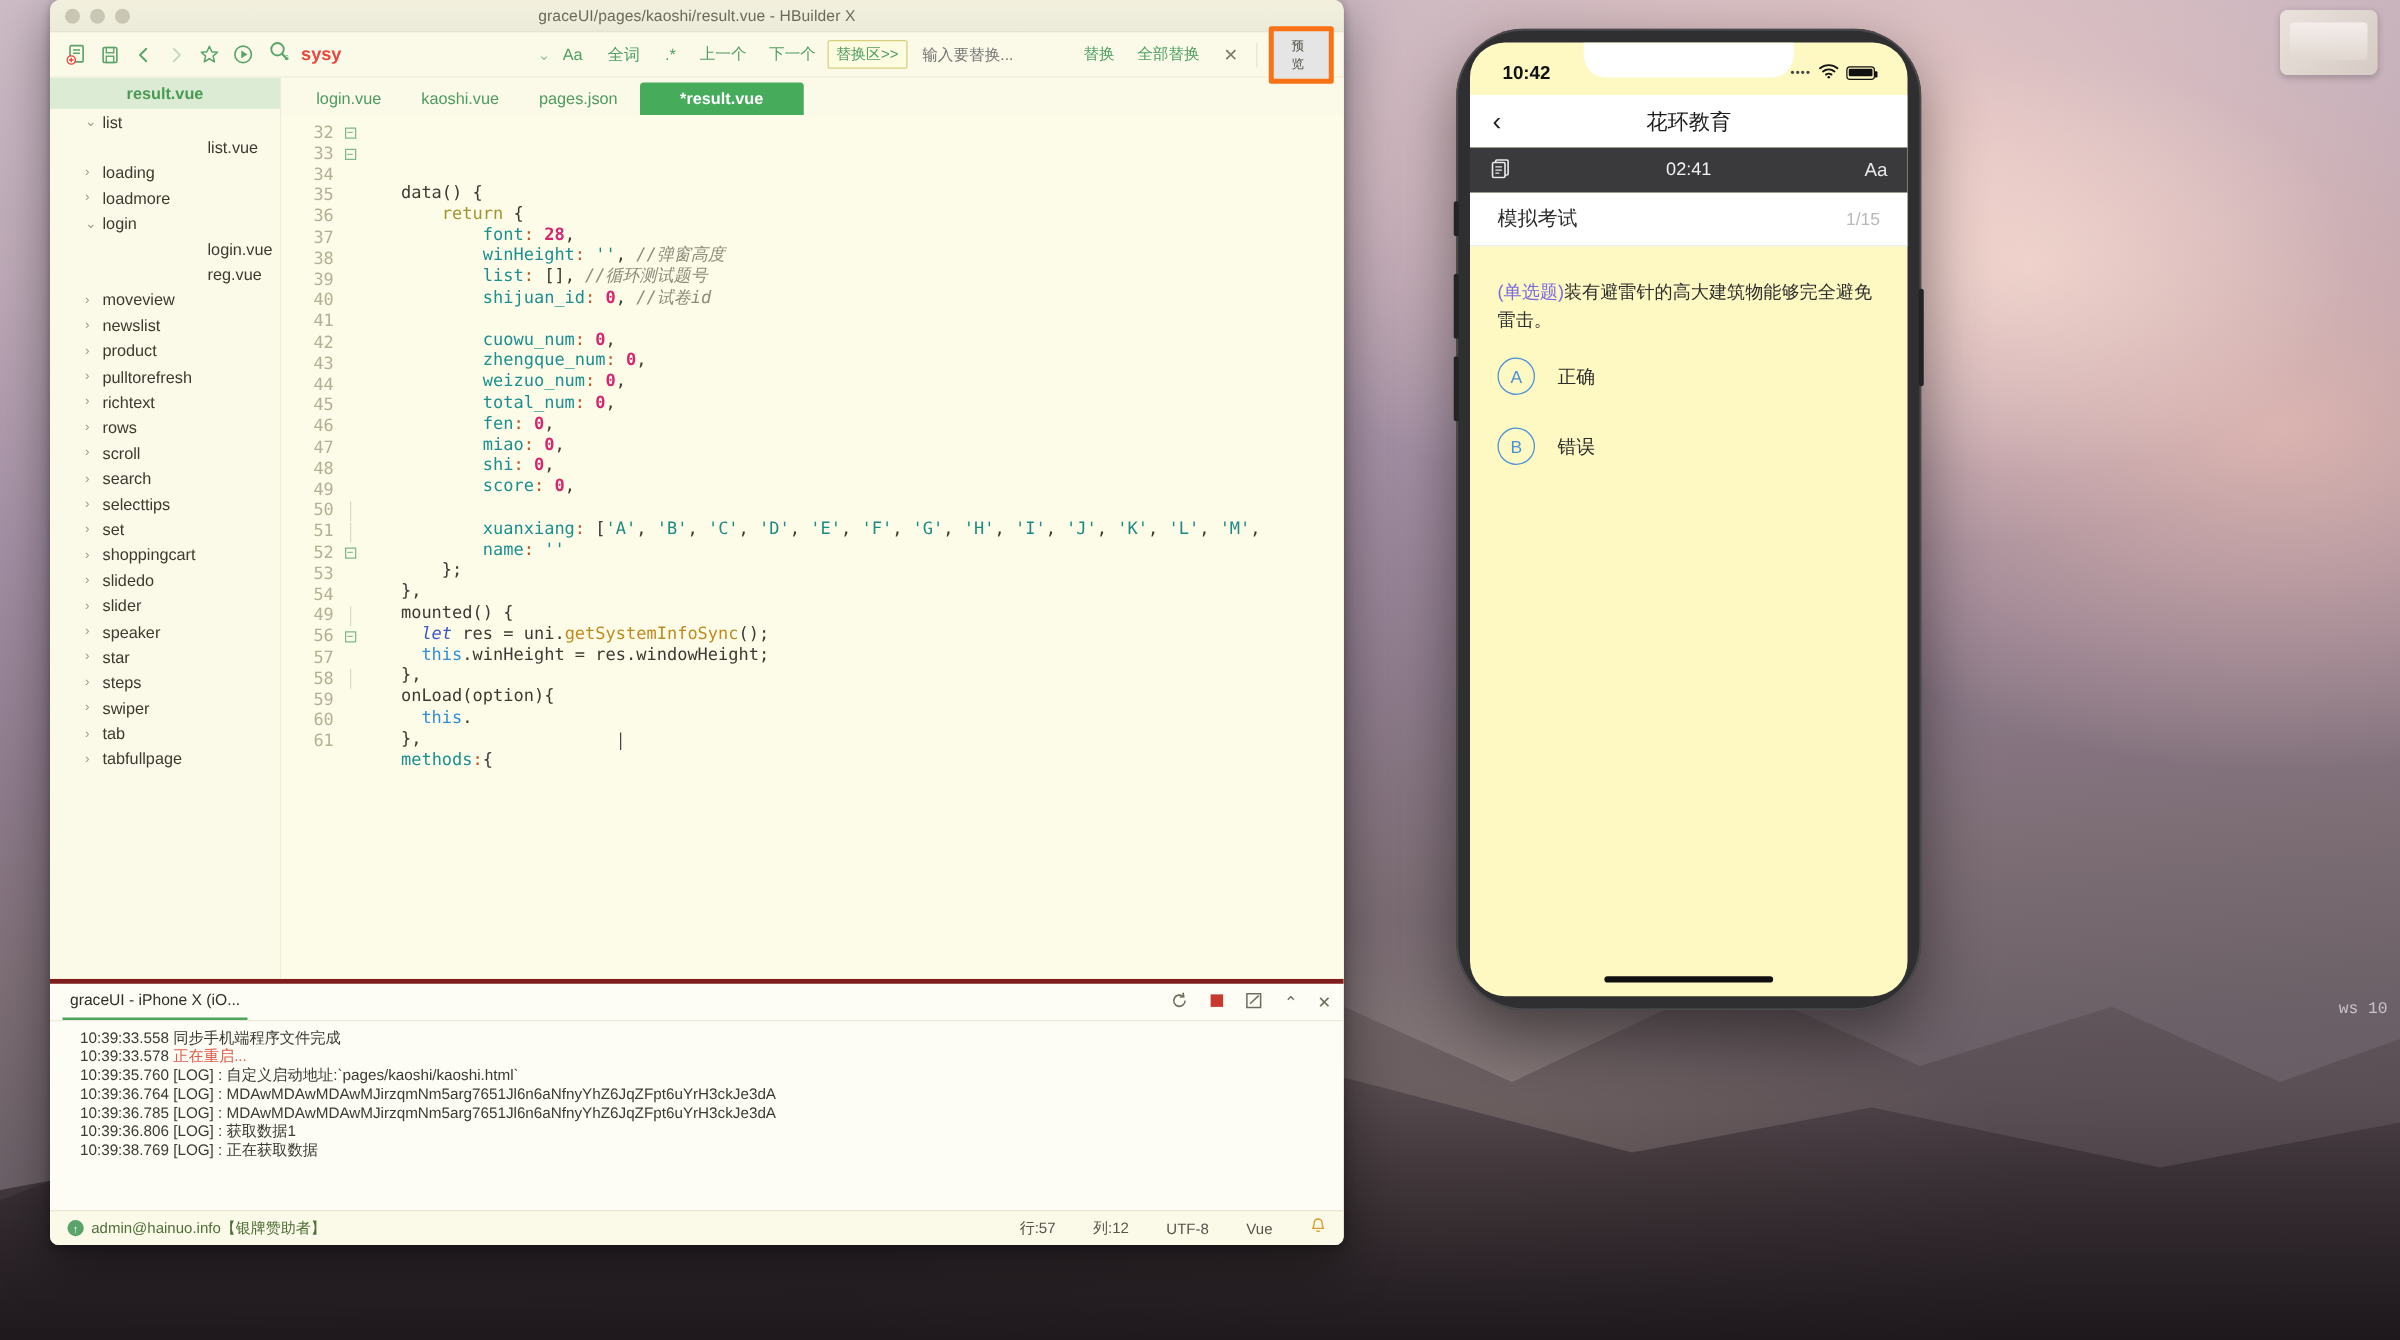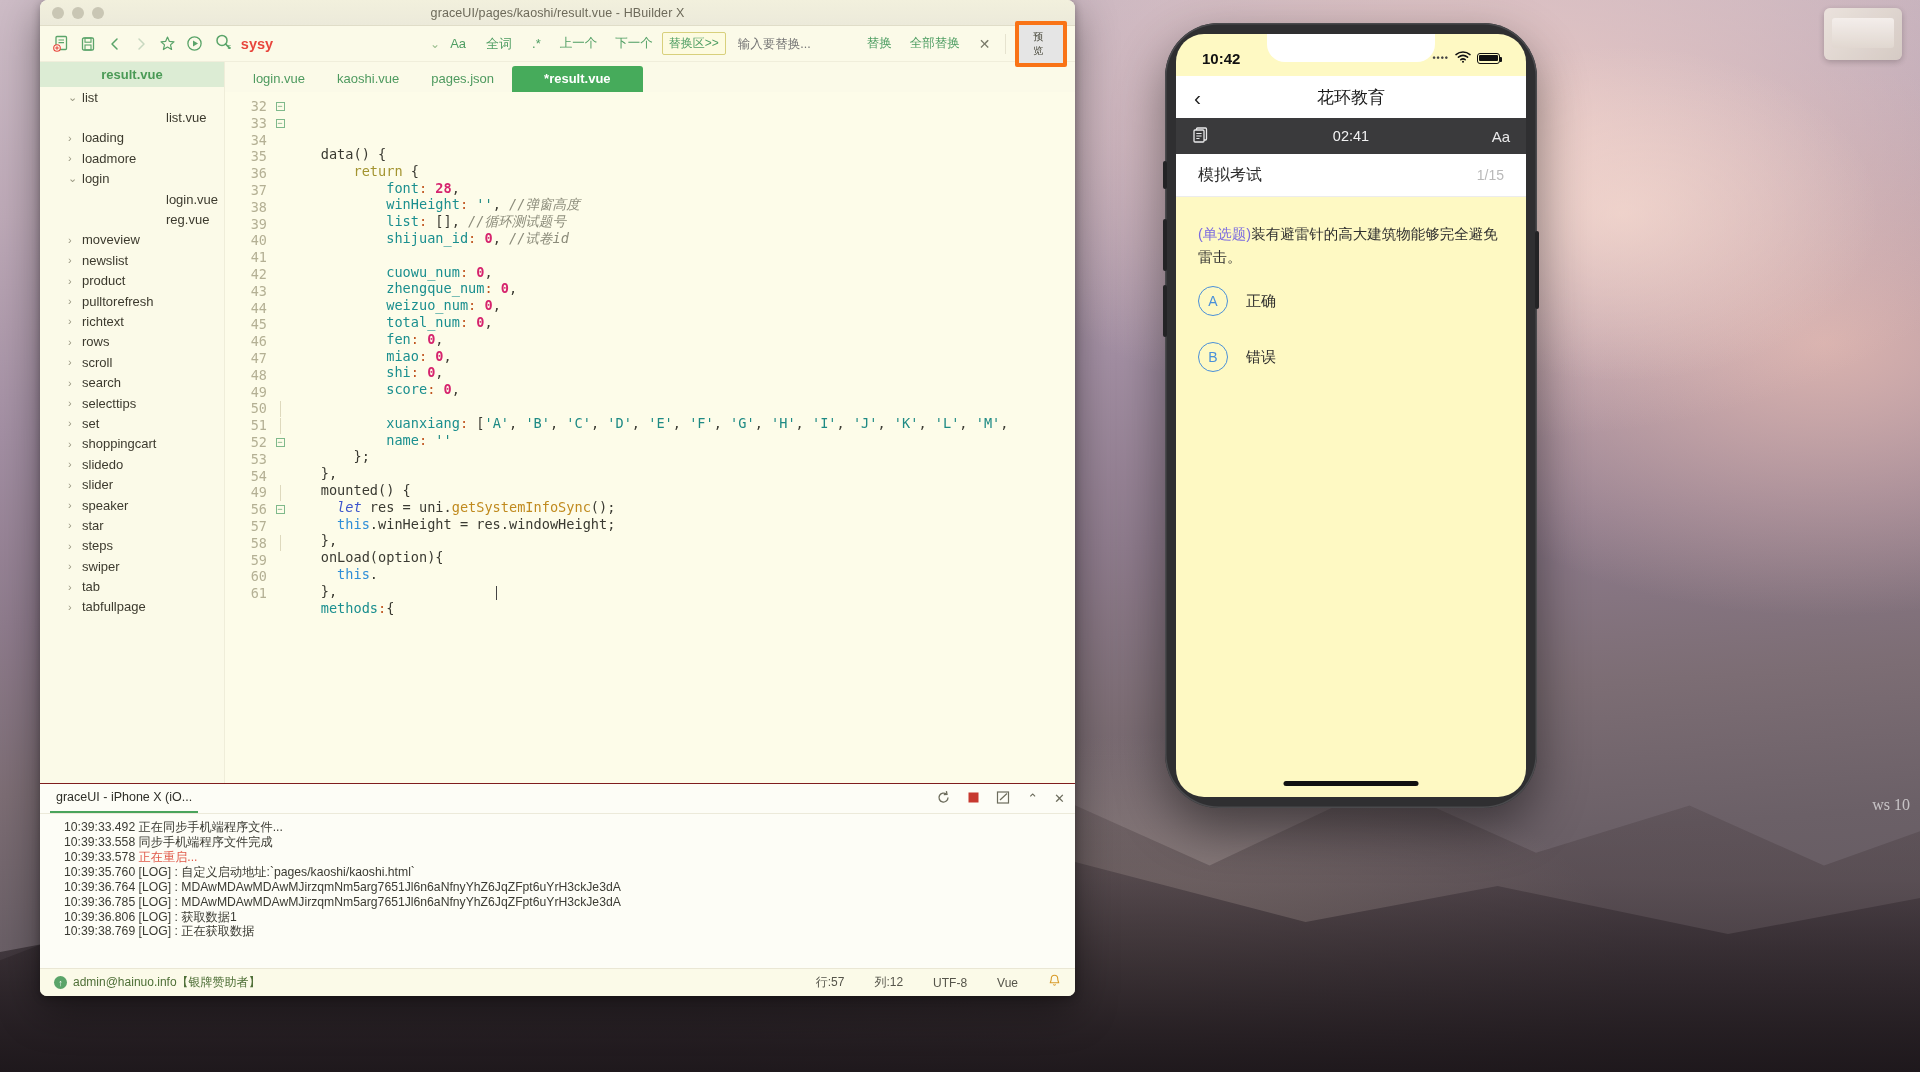--- a/index.html
+++ b/index.html
@@ -38,22 +38,22 @@
     background: linear-gradient(135deg,#f0eae2,#d8cfc6);
     border-radius:6px; opacity:.85;
     box-shadow: 0 2px 6px rgba(0,0,0,.25);
   }
   .desk-corner:after{
     content:""; position:absolute; left:8px; top:10px; right:8px; bottom:12px;
     border-radius:3px; background:linear-gradient(180deg,#fbf8f3,#e5ded4);
   }
   .win10-text {
     position:absolute; right:10px; bottom:258px;
-    color:rgba(255,255,255,.62); font-size:16px;
-    font-family:Liberation Serif, serif;
+    color:rgba(255,255,255,.62); font-size:13px;
+    font-family:Liberation Mono, monospace;
   }
 
   
   #hbuilder {
     position:absolute; left:40px; top:0px; width:1035px; height:996px;
     background:#fbfae8;
     border-radius:8px 8px 7px 7px;
     box-shadow: 0 14px 42px rgba(0,0,0,.42), 0 2px 8px rgba(0,0,0,.3);
     overflow:hidden;
     display:flex; flex-direction:column;
@@ -168,21 +168,21 @@
   .k-num { color:#d6246e; font-weight:bold; }
   .k-str { color:#1e8a84; }
   .k-cm { color:#8b8b7a; font-style:italic; }
   .k-fn { color:#c08a1e; }
   .k-col { color:#c0541f; }
   .k-ret { color:#a39430; }
   .caret-mark { position:absolute; left:208px; top:494px; width:1px; height:14px; background:#444;}
 
   
   .console {
-    height:185px; flex:0 0 185px; background:#fdfdf6; border-top:1px solid #7f1d1d;
+    height:185px; flex:0 0 185px; background:#fdfdf6; border-top:4px solid #7f1d1d;
     display:flex; flex-direction:column;
   }
   .console-head {
     height:30px; display:flex; align-items:center; padding:0 10px;
     border-bottom:1px solid #eceada; position:relative;
   }
   .console-tab {
     font-size:12.5px; color:#2f2f28; padding:6px 6px 7px; border-bottom:2px solid #4aa45c;
   }
   .console-actions { margin-left:auto; display:flex; gap:16px; align-items:center; color:#6d6d5d;}
@@ -574,21 +574,20 @@
           <svg width="15" height="15" viewBox="0 0 15 15">
               <rect x="1.5" y="2" width="11" height="11" fill="none" stroke="#6d6d5d" stroke-width="1.2"></rect>
               <line x1="4" y1="10" x2="11" y2="3.5" stroke="#6d6d5d" stroke-width="1.2"></line>
             </svg>
         </span>
         <span>⌃</span>
         <span>✕</span>
       </div>
     </div>
     <div class="console-body" id="console-body">
-        <div class="log-line"><span class="ts">10:39:33.492 </span><span class="msg">正在同步手机端程序文件...</span></div>
         <div class="log-line"><span class="ts">10:39:33.558 </span><span class="msg">同步手机端程序文件完成</span></div>
         <div class="log-line err"><span class="ts">10:39:33.578 </span><span class="msg">正在重启...</span></div>
         <div class="log-line"><span class="ts">10:39:35.760 </span><span class="msg">[LOG] : 自定义启动地址:`pages/kaoshi/kaoshi.html`</span></div>
         <div class="log-line"><span class="ts">10:39:36.764 </span><span class="msg">[LOG] : MDAwMDAwMDAwMJirzqmNm5arg7651Jl6n6aNfnyYhZ6JqZFpt6uYrH3ckJe3dA</span></div>
         <div class="log-line"><span class="ts">10:39:36.785 </span><span class="msg">[LOG] : MDAwMDAwMDAwMJirzqmNm5arg7651Jl6n6aNfnyYhZ6JqZFpt6uYrH3ckJe3dA</span></div>
         <div class="log-line"><span class="ts">10:39:36.806 </span><span class="msg">[LOG] : 获取数据1</span></div>
         <div class="log-line"><span class="ts">10:39:38.769 </span><span class="msg">[LOG] : 正在获取数据</span></div>
       </div>
   </div>
 

